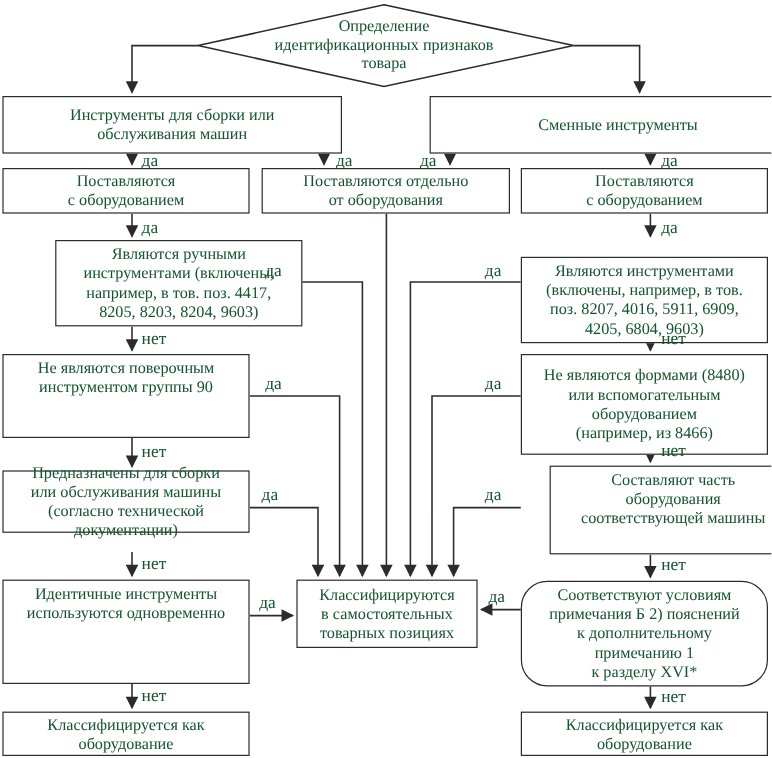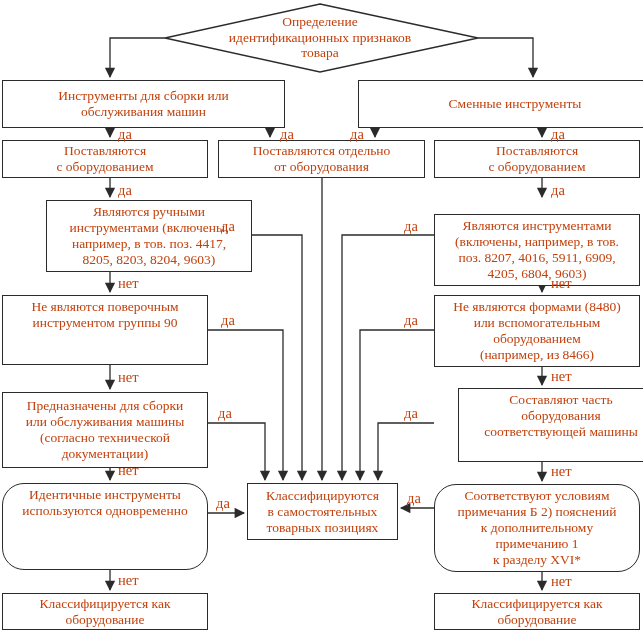--- a/index.html
+++ b/index.html
@@ -1,18 +1,18 @@
 <!DOCTYPE html>
 <html><head>
 <meta charset="utf-8">
 <style>
   html,body{margin:0;padding:0;background:#fff;}
   .stage{
     position:relative;width:643px;height:632px;background:#fff;
-    font-family:"Liberation Serif","DejaVu Serif",serif;color:#c2410c;
+    font-family:"Liberation Serif","DejaVu Serif",serif;color:#14532d;
     overflow:hidden;
   }
   .stage svg.wires{position:absolute;left:0;top:0;z-index:1;}
   .box{
     position:absolute;z-index:2;box-sizing:border-box;background:#fff;
     border:1.5px solid #2b2b2b;
     display:flex;align-items:center;justify-content:center;
     text-align:center;white-space:pre-line;
     font-size:13.5px;line-height:16px;padding:1px 2px;
   }
@@ -24,26 +24,26 @@
   .lbl{position:absolute;z-index:3;font-size:14.5px;line-height:14px;background:transparent;}
 
   
   #b-l1{left:2px;top:80px;width:283px;height:48px;}
   #b-r1{left:358px;top:80px;width:314px;height:48px;font-family:Liberation Serif, serif;}
   #b-l2{left:2px;top:140px;width:206px;height:38px;}
   #b-m1{left:218px;top:140px;width:207px;height:38px;}
   #b-r2{left:434px;top:140px;width:206px;height:38px;}
   #b-l3{left:2px;top:200px;width:206px;height:72px;margin-left:44px;}
   #b-l4{left:2px;top:295px;width:206px;height:70px;}
-  #b-l5{left:2px;top:392px;width:206px;height:76px;}
-  #b-l6{left:2px;top:483px;width:206px;height:87px;border-radius:22px;}
+  #b-l5{left:2px;top:392px;width:206px;height:52px;}
+  #b-l6{left:2px;top:483px;width:206px;height:87px;}
   #b-l7{left:2px;top:593px;width:206px;height:37px;}
   #b-c{left:247px;top:483px;width:151px;height:57px;}
   #b-r3{left:434px;top:214px;width:206px;height:72px;}
-  #b-r4{left:434px;top:295px;width:206px;height:72px;}
+  #b-r4{left:434px;top:295px;width:206px;height:84px;}
   #b-r5{left:434px;top:388px;width:206px;height:74px;margin-left:24px;}
   #b-r6{left:434px;top:484px;width:206px;height:88px;border-radius:22px;}
   #b-r7{left:434px;top:593px;width:206px;height:37px;}
 
   
   #y1{left:118px;top:127px;} #y2{left:280px;top:127px;} #y3{left:350px;top:127px;} #y4{left:551px;top:127px;}
   #y5{left:118px;top:183px;} #y6{left:551px;top:183px;}
   #y7{left:221px;top:219px;} #y8{left:404px;top:219px;}
   #y9{left:221px;top:313px;} #y10{left:404px;top:313px;}
   #y11{left:218px;top:406px;} #y12{left:404px;top:406px;}

